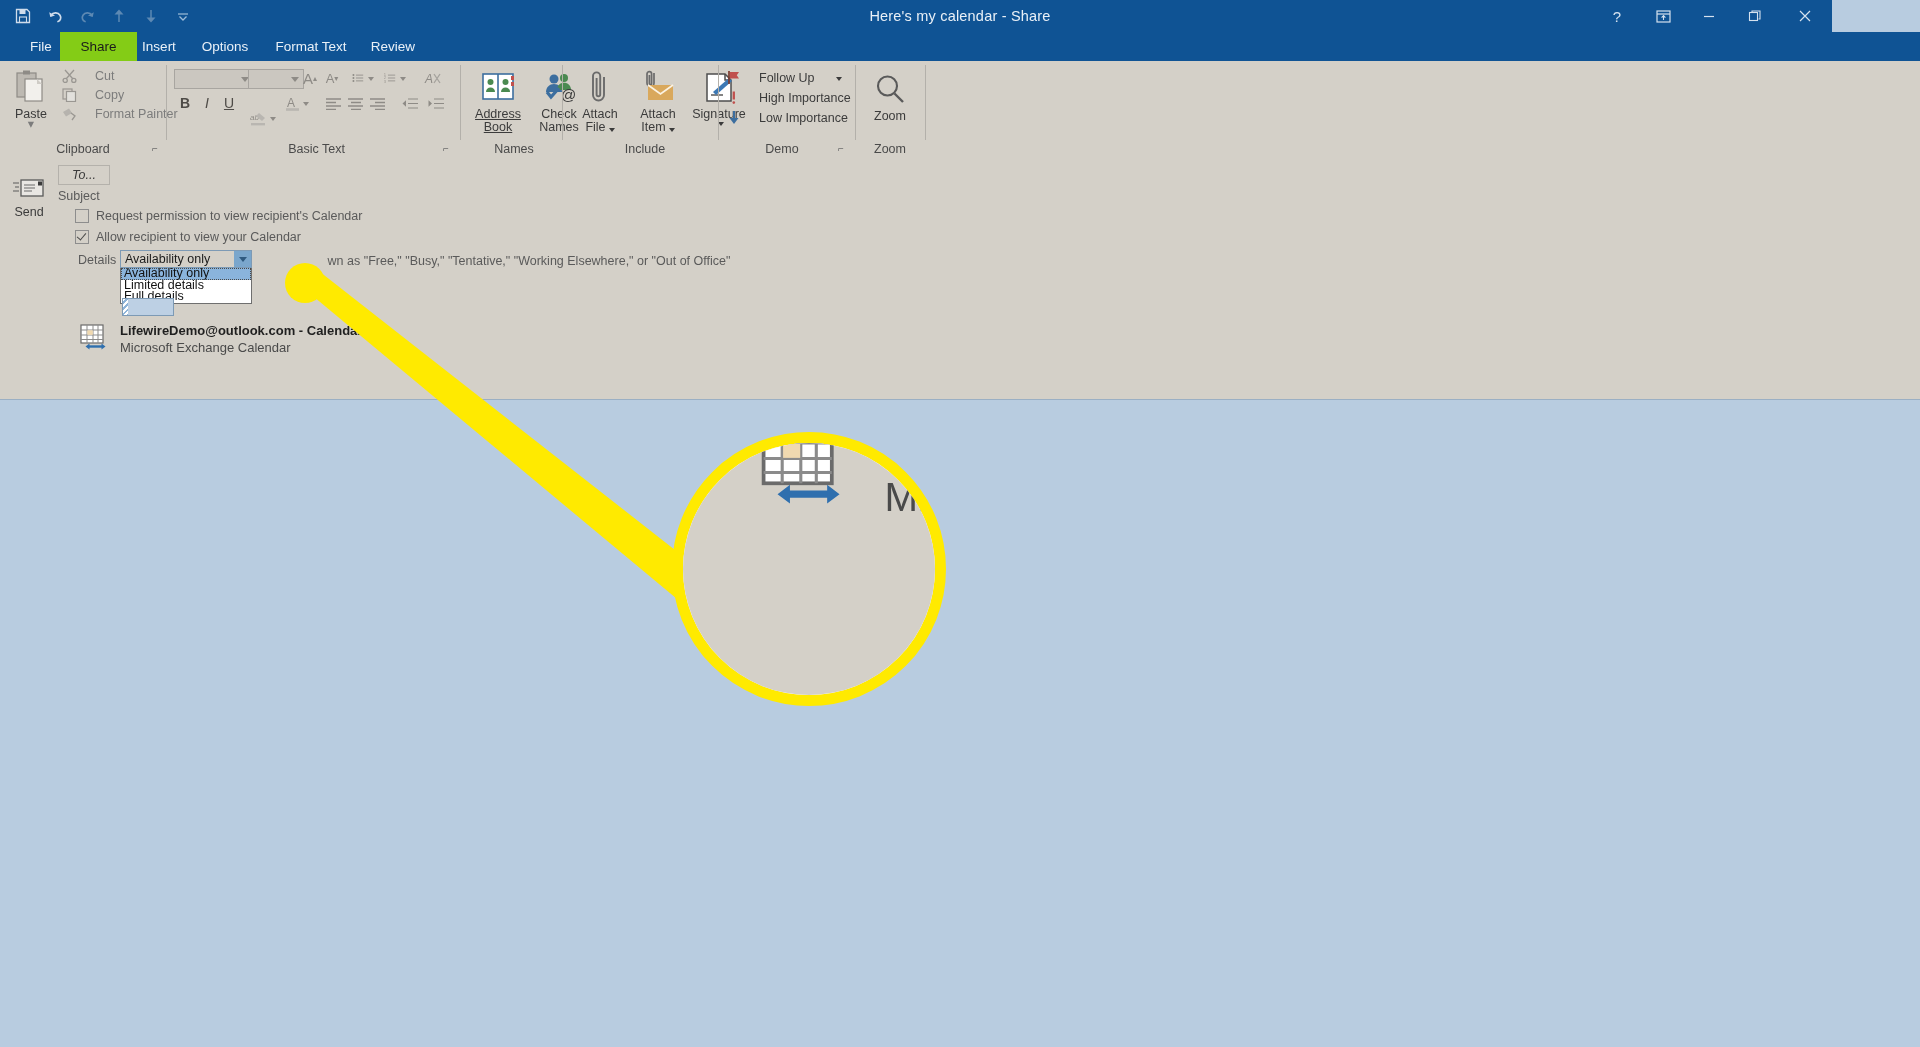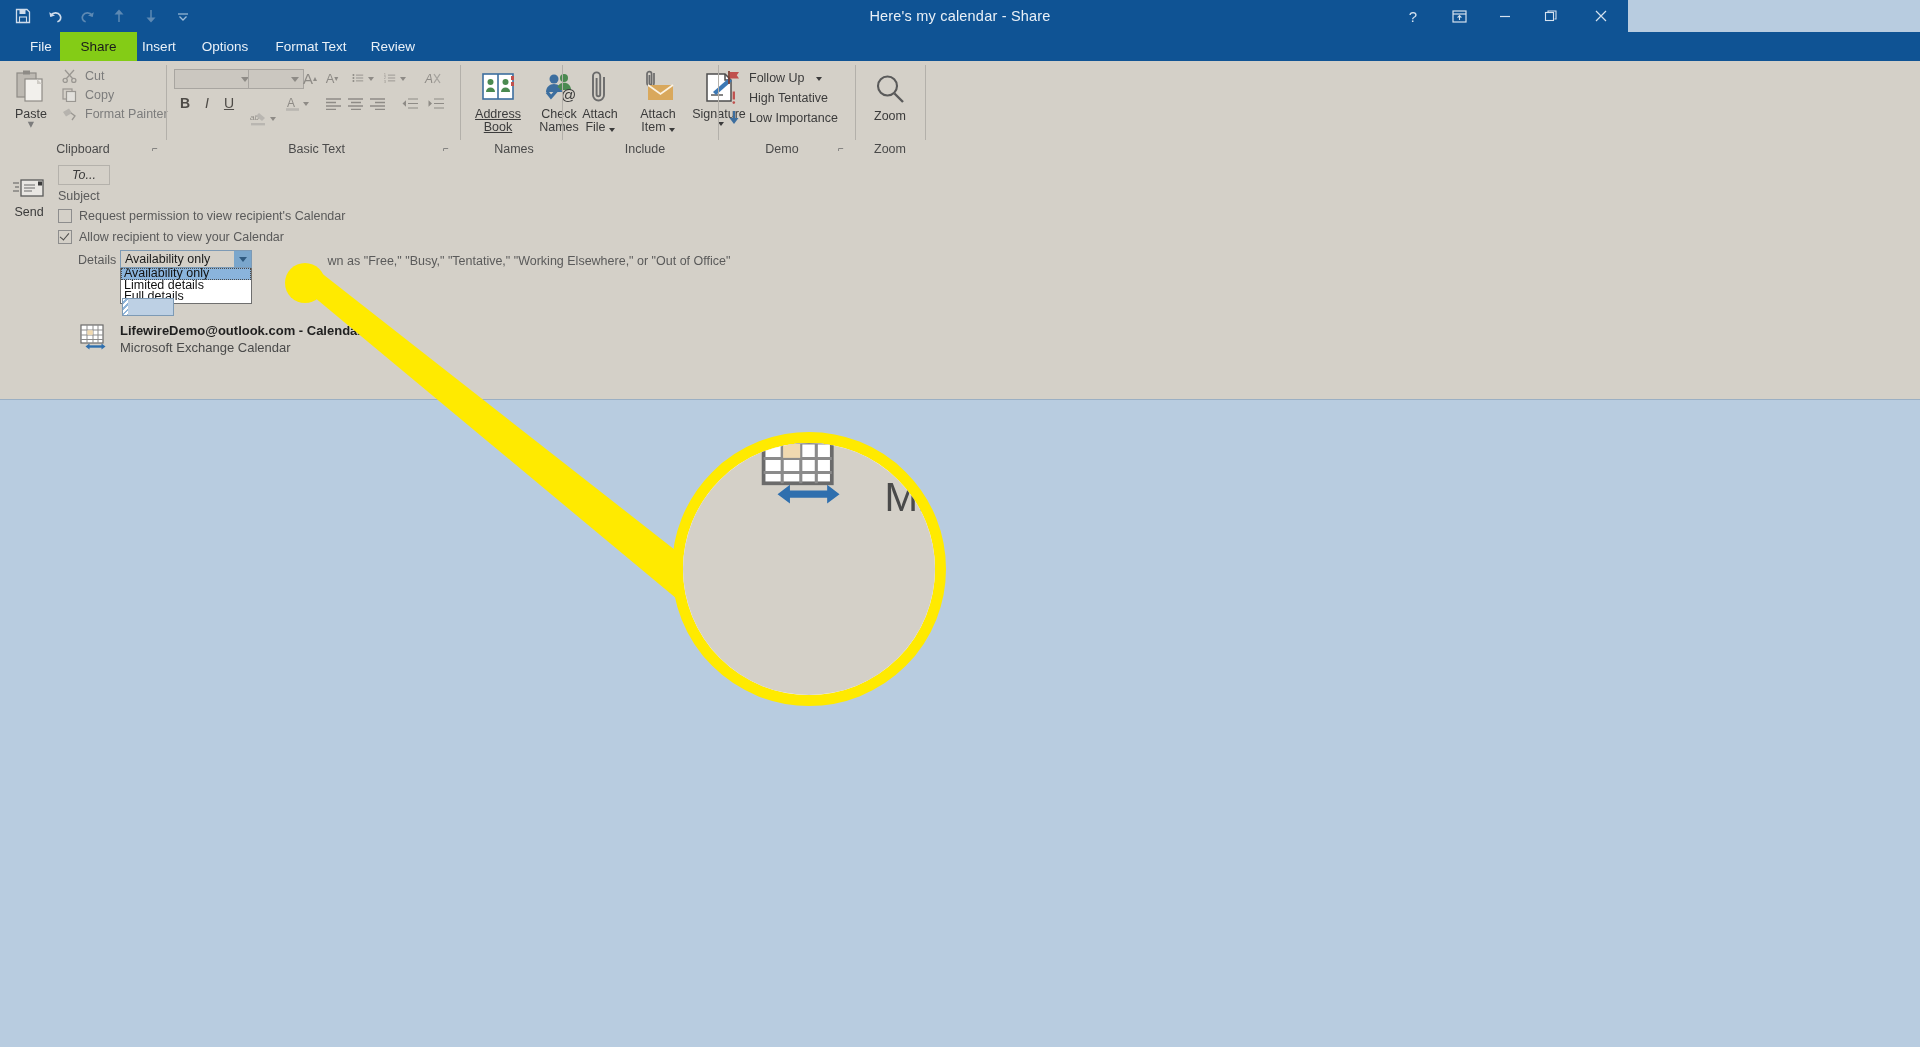--- a/index.html
+++ b/index.html
@@ -5,21 +5,21 @@
   html,body{margin:0;padding:0;}
   body{
     width:1920px;height:1047px;overflow:hidden;
     font-family:"Liberation Sans", sans-serif;
     background:#b8cce0;
     -webkit-font-smoothing:antialiased;
   }
   .app{position:relative;width:1920px;height:1047px;}
 
   
-  .titlebar{position:absolute;left:0;top:0;width:1628px;height:32px;background:#0f5394;}
+  .titlebar{position:absolute;left:0;top:0;width:1832px;height:32px;background:#0f5394;}
   .qat{position:absolute;left:8px;top:0;height:32px;display:flex;align-items:center;gap:2px;}
   .qat-btn{width:30px;height:28px;display:flex;align-items:center;justify-content:center;color:#cfdceb;}
   .qat-btn.dim{color:#5d89b3;}
   .qat-btn svg{display:block;}
   .title-text{
     position:absolute;left:0;top:0;width:1920px;height:32px;
     display:flex;align-items:center;justify-content:center;
     color:#e9f0f7;font-size:14.5px;letter-spacing:.2px;pointer-events:none;
   }
   .wincontrols{position:absolute;right:0;top:0;height:32px;display:flex;align-items:center;}
@@ -37,21 +37,21 @@
   .ribbon-labels{position:absolute;left:0;top:140px;width:1920px;height:18px;background:#d4d0c8;
                  border-bottom:1px solid #9d9d9d;}
   .glabel{position:absolute;top:0;height:18px;display:flex;align-items:center;justify-content:center;
           color:#4a4a4a;font-size:12.5px;}
   .gdiv{position:absolute;top:4px;width:1px;height:134px;background:#b3b0aa;}
   .launcher{position:absolute;top:3px;width:12px;height:12px;color:#6e6e6e;font-size:10px;line-height:12px;}
   .big-btn{position:absolute;display:flex;flex-direction:column;align-items:center;
            color:#3b3b3b;font-size:12.5px;line-height:13px;text-align:center;}
   .big-btn .ico{height:40px;display:flex;align-items:flex-end;justify-content:center;}
   .big-btn .lbl{margin-top:3px;}
-  .small-btn{position:absolute;display:flex;align-items:center;gap:8px;color:#7c7c7c;font-size:12.5px;}
+  .small-btn{position:absolute;display:flex;align-items:center;gap:18px;color:#7c7c7c;font-size:12.5px;}
   .small-btn.dark{color:#3b3b3b;}
   .caret{display:inline-block;width:0;height:0;border-left:3.5px solid transparent;border-right:3.5px solid transparent;border-top:4px solid currentColor;margin-left:3px;position:relative;top:1px;}
 
   .fontbox{position:absolute;border:1px solid #a8a5a0;background:#cbc7c0;display:flex;align-items:center;
            justify-content:flex-end;padding-right:4px;color:#8e8b86;}
   .fontbox .cv{display:inline-block;width:0;height:0;border-left:4px solid transparent;border-right:4px solid transparent;border-top:5px solid #8e8b86;}
 
   .tinytool{position:absolute;color:#8e8b86;font-size:13px;display:flex;align-items:center;justify-content:center;}
   .tinytool.dk{color:#4e4b47;}
 
@@ -59,21 +59,21 @@
   .compose{position:absolute;left:0;top:158px;width:1920px;height:241px;background:#d4d0c8;}
   .sendbtn{position:absolute;left:8px;top:8px;width:42px;height:62px;display:flex;flex-direction:column;
            align-items:center;justify-content:center;color:#3b3b3b;font-size:12.5px;gap:3px;}
   .fieldbtn{position:absolute;border:1px solid #b4b1ab;background:#d4d0c8;display:flex;align-items:center;
             justify-content:center;color:#3b3b3b;font-size:12.5px;}
   .flabel{position:absolute;color:#5a5a5a;font-size:12.5px;}
   .fieldline{position:absolute;background:#d4d0c8;border-bottom:1px solid #a7a4a0;color:#1f1f1f;font-size:13px;
              display:flex;align-items:center;padding-left:5px;}
   .recip{text-decoration:underline;color:#1f1f1f;}
 
-  .cbrow{position:absolute;display:flex;align-items:center;gap:7px;color:#5a5a5a;font-size:12.5px;}
+  .cbrow{position:absolute;display:flex;align-items:center;gap:7px;color:#5a5a5a;font-size:12.5px;margin-left:17px;}
   .cbox{width:12px;height:12px;border:1px solid #8d8d8d;background:#d4d0c8;position:relative;}
   .cbox.checked:after{content:"";position:absolute;left:3px;top:0px;width:4px;height:8px;
         border-right:1.6px solid #4a4a4a;border-bottom:1.6px solid #4a4a4a;transform:rotate(40deg);}
 
   
   .selwrap{position:absolute;}
   .selbox{width:132px;height:18px;border:1px solid #7d9ab5;background:#d4d0c8;display:flex;align-items:center;
           box-sizing:border-box;}
   .selbox .txt{flex:1;padding-left:4px;color:#1b1b1b;font-size:12.5px;}
   .selarrow{width:17px;height:16px;background:#7aa6cc;display:flex;align-items:center;justify-content:center;}
@@ -374,21 +374,21 @@
           <path d="M3 2h9l-2.2 3.2L12 8.5H3z" fill="#c0504d"></path>
         </svg>
       <span>Follow Up</span>
         <span class="caret"></span>
     </div>
     <div class="small-btn dark" style="left:727px;top:29px;">
       <svg width="14" height="15" viewBox="0 0 14 15">
           <path d="M6.8 1.5v8" stroke="#c0504d" stroke-width="2.3"></path>
           <circle cx="6.8" cy="12.6" r="1.3" fill="#c0504d"></circle>
         </svg>
-      <span>High Tentative</span>
+      <span>High Importance</span>
     </div>
     <div class="small-btn dark" style="left:727px;top:49px;">
       <svg width="14" height="15" viewBox="0 0 14 15">
           <path d="M7 1v9" stroke="#3c6e9f" stroke-width="2"></path>
           <path d="M7 14 2.5 8h9z" fill="#3c6e9f"></path>
         </svg>
       <span>Low Importance</span>
     </div>
     <div class="gdiv" style="left:855px;"></div>
 

